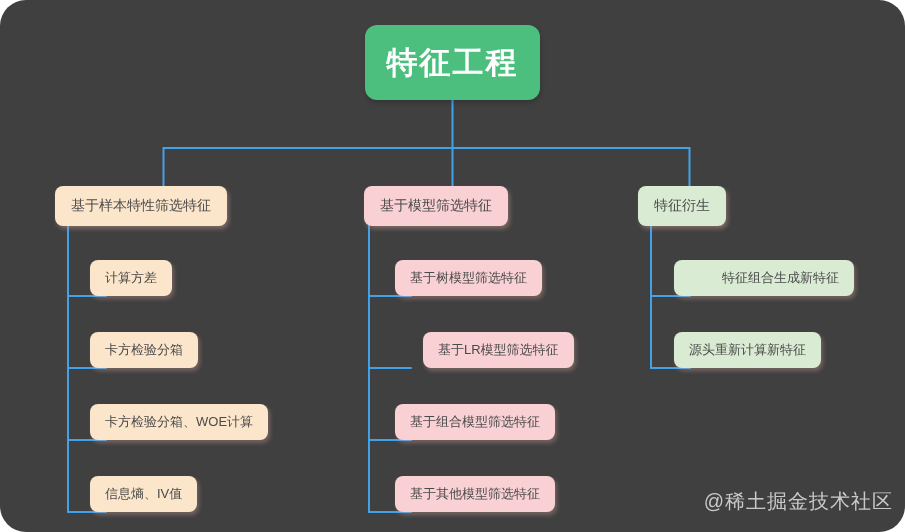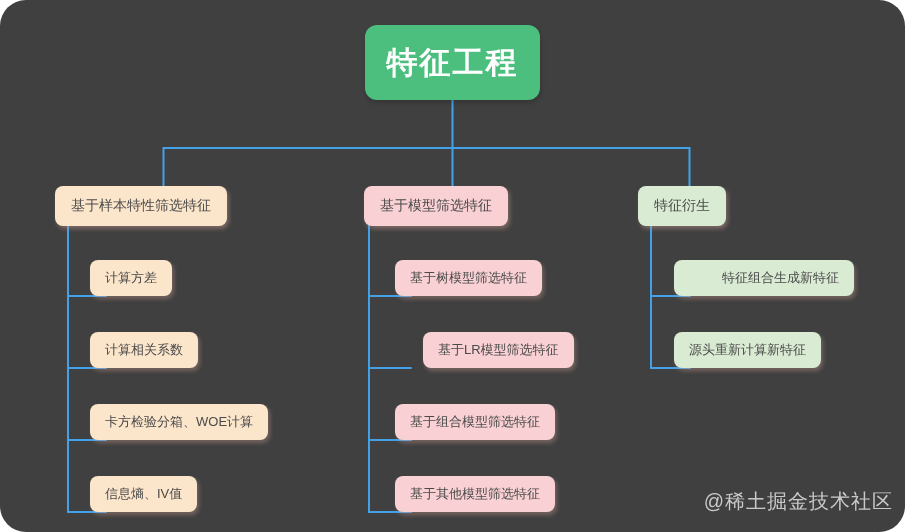--- a/index.html
+++ b/index.html
@@ -104,21 +104,21 @@
     <path d="M651 296 L690 296"></path>
   </svg>
 
   <div class="node root">特征工程</div>
 
   <div class="node branch peach" style="left:55px;">基于样本特性筛选特征</div>
   <div class="node branch pink" style="left:364px;">基于模型筛选特征</div>
   <div class="node branch green" style="left:638px;">特征衍生</div>
 
   <div class="node child peach" style="left:90px; top:260px;">计算方差</div>
-  <div class="node child peach" style="left:90px; top:332px;">计算相关系数</div>
+  <div class="node child peach" style="left:90px; top:332px;">卡方检验分箱</div>
   <div class="node child peach" style="left:90px; top:404px;">卡方检验分箱、WOE计算</div>
   <div class="node child peach" style="left:90px; top:476px;">信息熵、IV值</div>
 
   <div class="node child pink" style="left:395px; top:260px;">基于树模型筛选特征</div>
   <div class="node child pink" style="left:395px; top:332px;margin-left:28px;">基于LR模型筛选特征</div>
   <div class="node child pink" style="left:395px; top:404px;">基于组合模型筛选特征</div>
   <div class="node child pink" style="left:395px; top:476px;">基于其他模型筛选特征</div>
 
   <div class="node child green" style="left:674px; top:260px;padding-left:48px;">特征组合生成新特征</div>
   <div class="node child green" style="left:674px; top:332px;">源头重新计算新特征</div>

